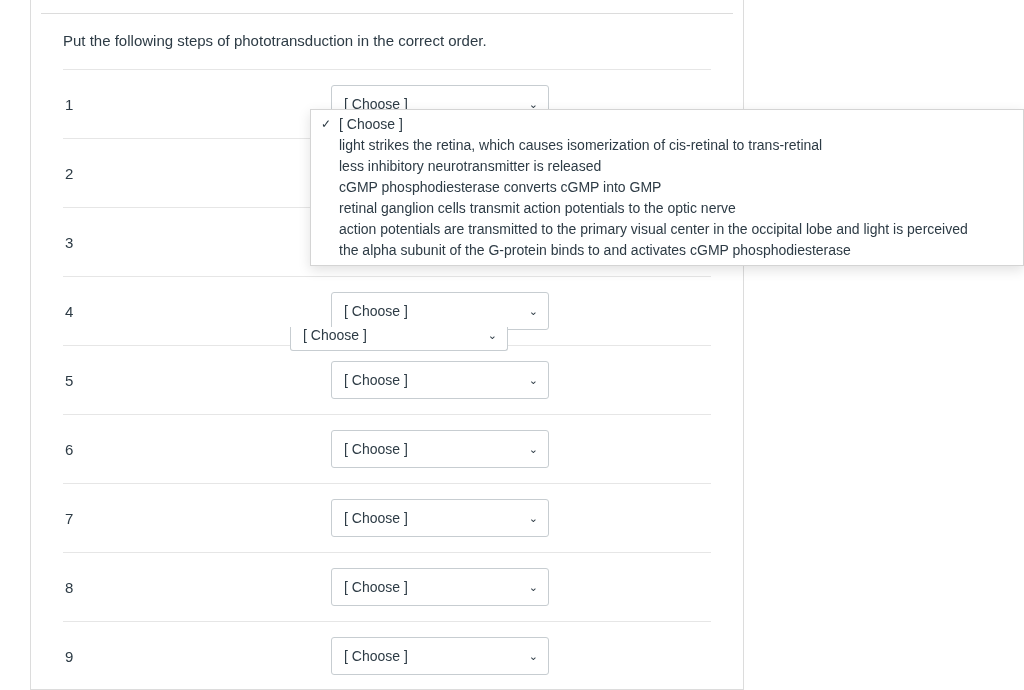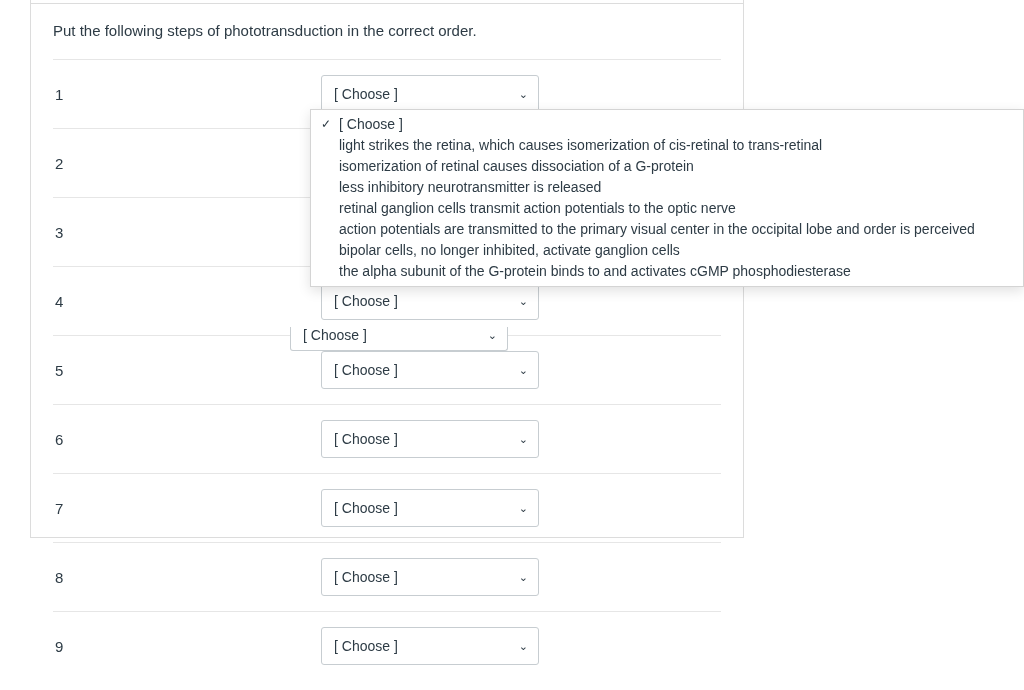--- a/index.html
+++ b/index.html
@@ -16,22 +16,22 @@
     .page-wrapper {
       width: 1024px;
       height: 690px;
       position: relative;
       background: #fff;
     }
     .outer-panel {
       border: 1px solid #dcdcdc;
       border-top: none;
       margin: 0 30px 0 30px;
-      padding: 0;
-      height: 538px;
+      padding: 10px;
+      height: 690px;
       position: relative;
       width: 714px;
     }
     .top-divider {
       border-bottom: 1px solid #dcdcdc;
       height: 4px;
     }
     .question-text {
       padding: 18px 22px 20px 22px;
       font-size: 15px;
@@ -254,37 +254,33 @@
     <div class="dropdown-option">
       <span class="check">✓</span>
       <span class="opt-text">[ Choose ]</span>
     </div>
     <div class="dropdown-option">
       <span class="check"></span>
       <span class="opt-text">light strikes the retina, which causes isomerization of cis-retinal to trans-retinal</span>
     </div>
     <div class="dropdown-option">
       <span class="check"></span>
-      <span class="opt-text">isomerization of retinal causes dissociation of a G-protein</span>
-    </div>
-    <div class="dropdown-option">
-      <span class="check"></span>
       <span class="opt-text">less inhibitory neurotransmitter is released</span>
     </div>
     <div class="dropdown-option">
       <span class="check"></span>
+      <span class="opt-text">cGMP phosphodiesterase converts cGMP into GMP</span>
+    </div>
+    <div class="dropdown-option">
+      <span class="check"></span>
       <span class="opt-text">retinal ganglion cells transmit action potentials to the optic nerve</span>
     </div>
     <div class="dropdown-option">
       <span class="check"></span>
-      <span class="opt-text">action potentials are transmitted to the primary visual center in the occipital lobe and order is perceived</span>
-    </div>
-    <div class="dropdown-option">
-      <span class="check"></span>
-      <span class="opt-text">bipolar cells, no longer inhibited, activate ganglion cells</span>
+      <span class="opt-text">action potentials are transmitted to the primary visual center in the occipital lobe and light is perceived</span>
     </div>
     <div class="dropdown-option">
       <span class="check"></span>
       <span class="opt-text">the alpha subunit of the G-protein binds to and activates cGMP phosphodiesterase</span>
     </div>
   </div>
 
 </div>
 
 </body></html>

